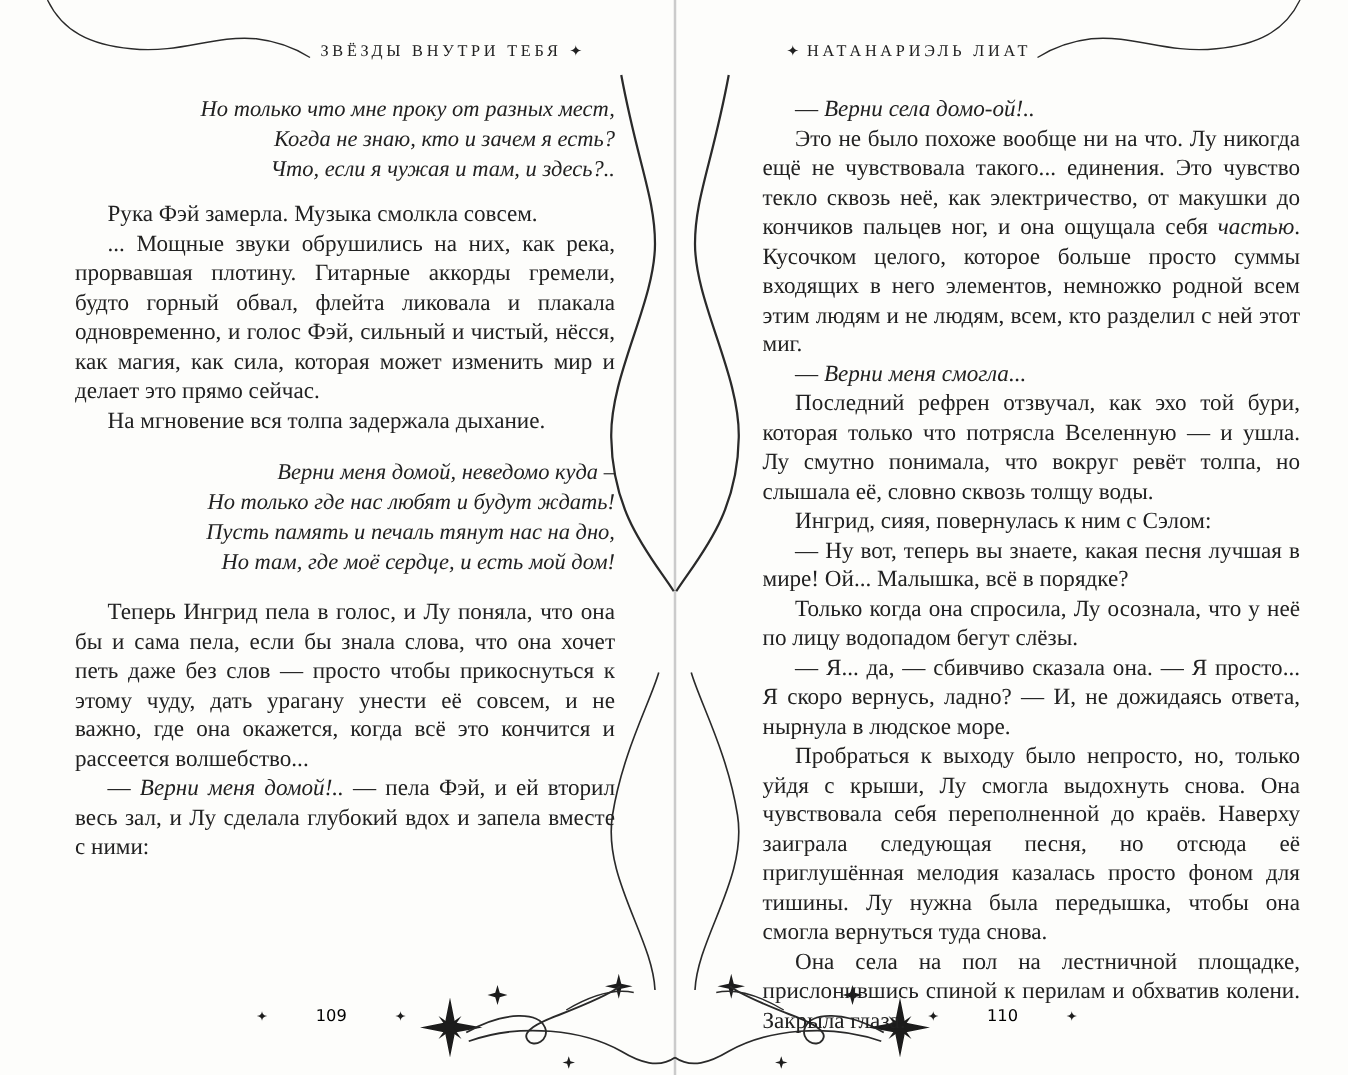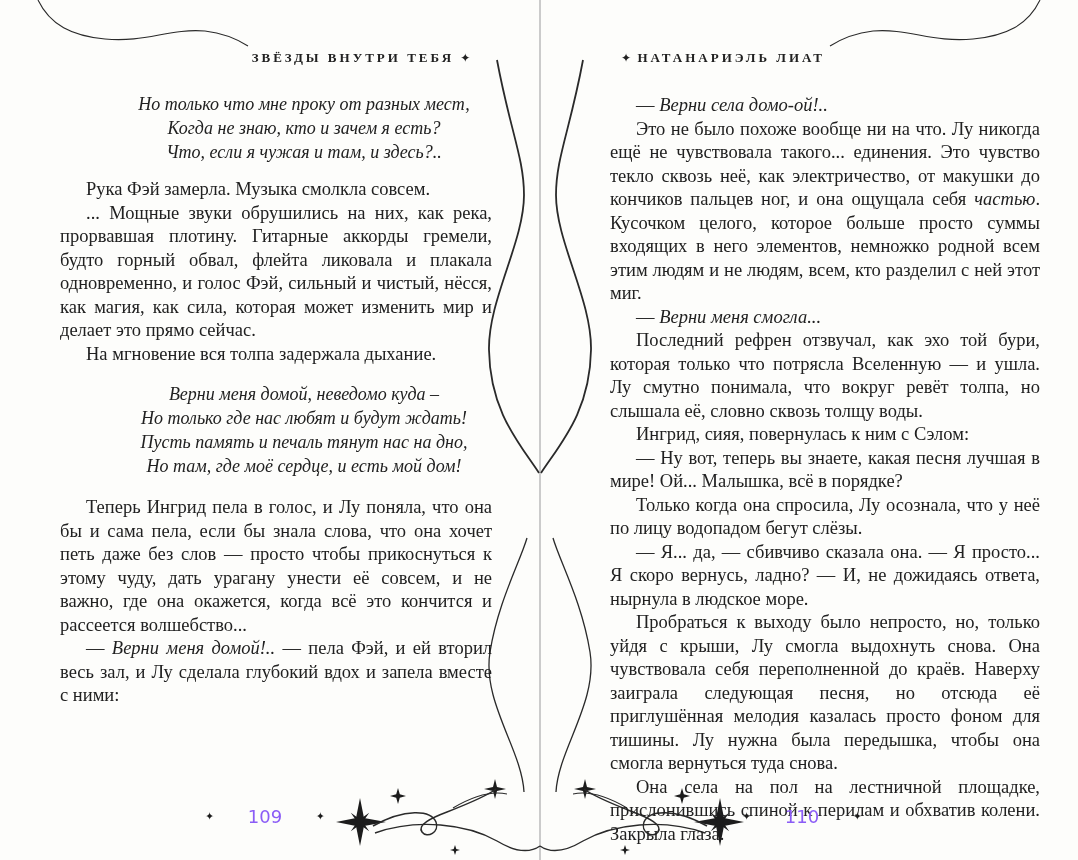--- a/index.html
+++ b/index.html
@@ -6,45 +6,45 @@
   body{
     width:1078px;height:860px;position:relative;overflow:hidden;
     background:#fdfdfb;color:#212121;
     font-family:"Liberation Serif","DejaVu Serif",serif;
   }
   .page{position:absolute;top:0;}
   .page-left{left:60px;width:432px;}
   .page-right{left:610px;width:430px;}
 
   .running-header{
-    font-size:13px;font-weight:700;letter-spacing:3px;
-    margin-top:50px;white-space:nowrap;
+    font-size:13px;font-weight:400;letter-spacing:3px;
+    margin-top:33px;white-space:nowrap;
   }
   .page-left .running-header{text-align:center;padding-left:170px;}
   .page-right .running-header{text-align:right;padding-right:215px;}
   .hdr-star{font-family:"DejaVu Sans",sans-serif;font-size:12px;letter-spacing:0;}
 
   .body-text{font-size:18.5px;line-height:23.5px;text-align:justify;}
   .body-text p{margin:0;text-indent:26px;}
   .em{font-style:italic;}
 
-  .verse{font-style:italic;font-size:18px;line-height:24px;margin-left:56px;text-align:center;}
+  .verse{font-style:italic;font-size:18px;line-height:24px;margin-left:56px;text-align:right;}
   .verse div{white-space:nowrap;}
   .v-top{margin-top:26px;margin-bottom:14px;}
   .v-mid{margin-top:16px;margin-bottom:18px;}
   .v-bot{margin-bottom:16px;}
   .first-block{margin-top:28px;}
 
   .footer{
     position:absolute;top:806px;width:120px;
     display:flex;justify-content:space-between;align-items:center;
   }
   .footer-left{left:205px;}
   .footer-right{left:742px;}
-  .pg-num{font-family:"DejaVu Sans",sans-serif;font-size:18px;color:#8b5cf6;}
+  .pg-num{font-family:"DejaVu Sans",sans-serif;font-size:13px;color:#000000;}
   .pg-star{font-family:"DejaVu Sans",sans-serif;font-size:11px;color:#1c1c1c;}
 
   .gutter{position:absolute;left:539px;top:0;width:2px;height:860px;background:#cbcbcb;}
   .decor{position:absolute;pointer-events:none;}
   .decor path{fill:none;stroke:#2a2a2a;}
   .flip{transform:scaleX(-1);}
 </style>
 </head>
 <body>
 

